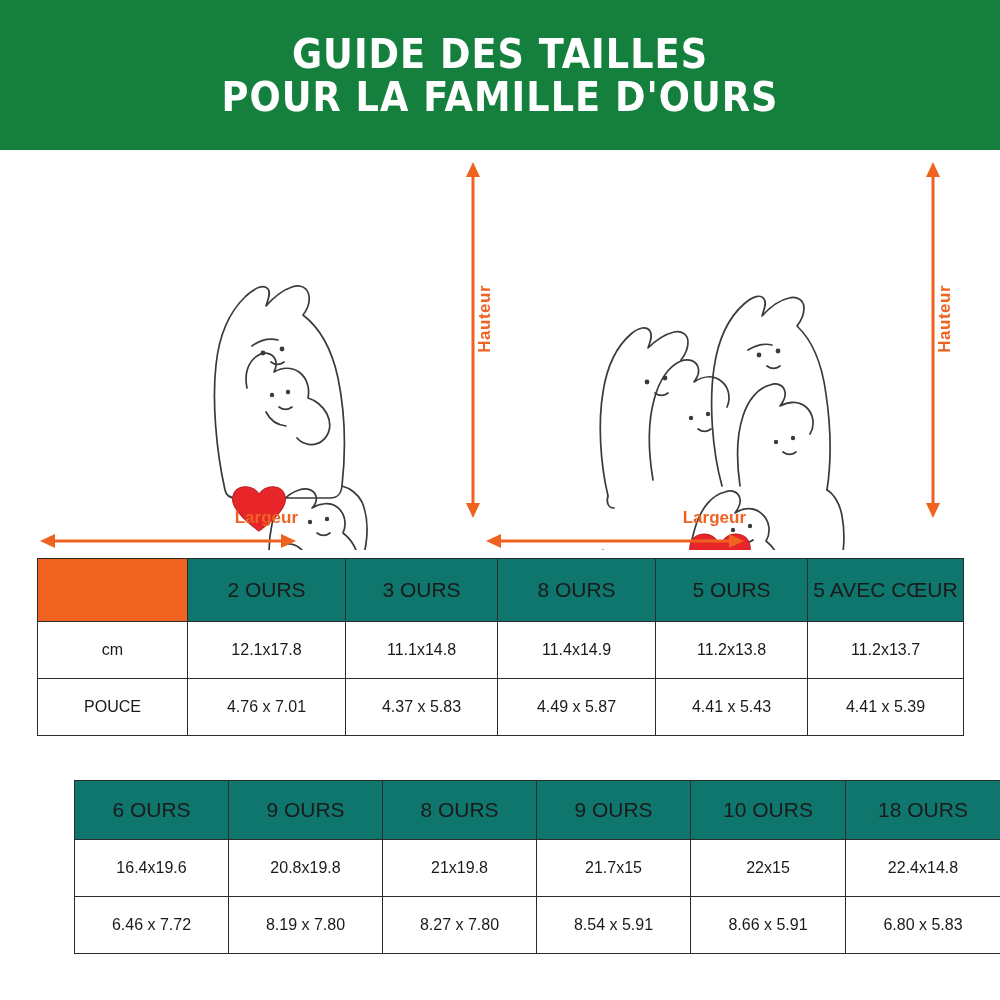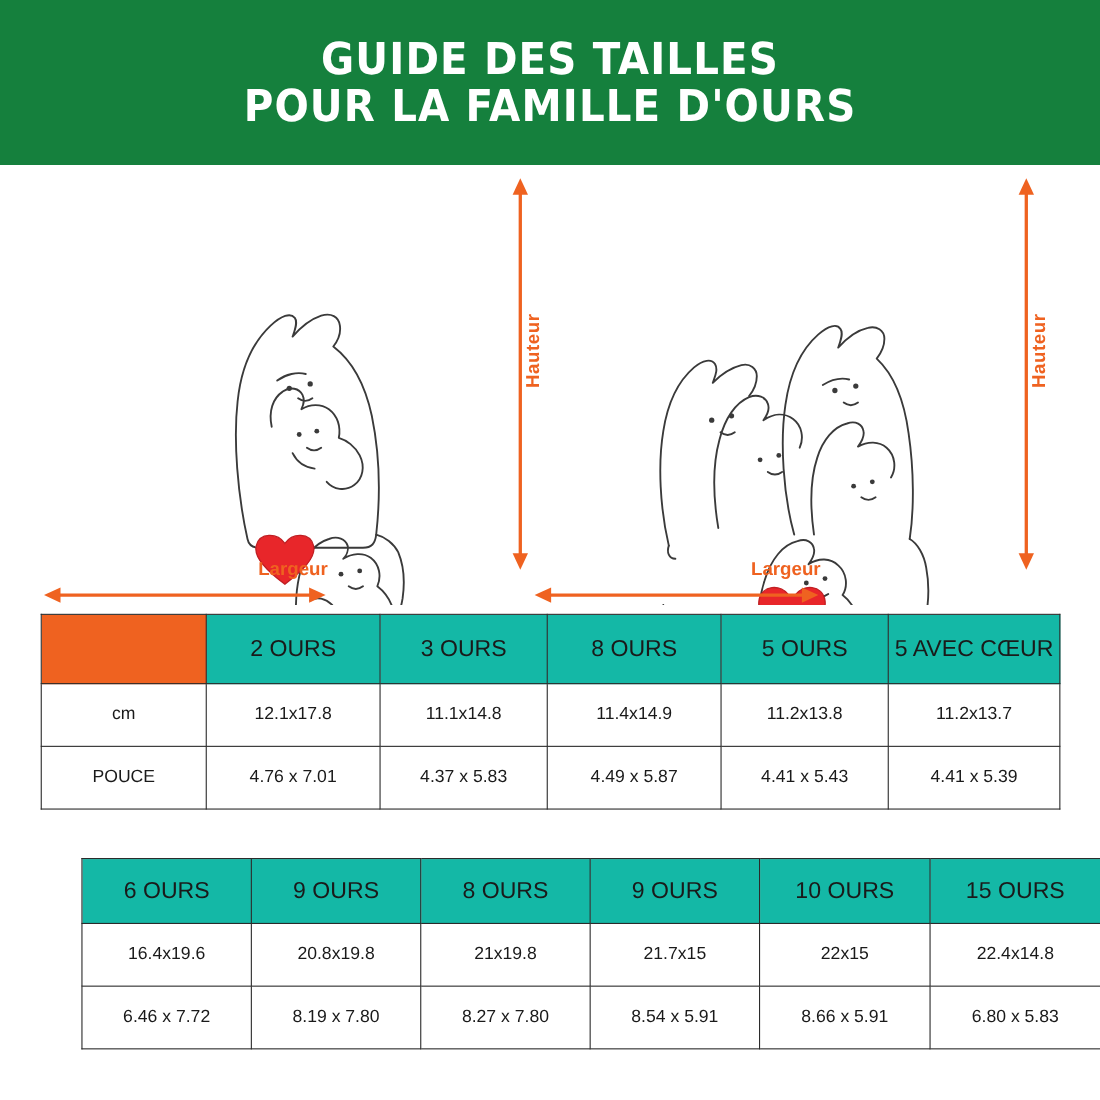--- a/index.html
+++ b/index.html
@@ -88,21 +88,21 @@
     font-weight: normal;
     font-family: "Liberation Sans", sans-serif;
     color: #1a1a1a;
     padding: 0;
   }
   .t1 .corner {
     background: #ef6220;
     border-color: #2b2b2b;
   }
   .hdr {
-    background: #14b8a6;
+    background: #0f766e;
     height: 62px;
     font-size: 21px;
   }
   .t1 .rowlab, .t1 .cell { height: 56px; }
   .t2 .hdr { height: 58px; }
   .t2 .cell { height: 56px; }
   .two-line { line-height: 1.15; }
 </style>
 </head>
 <body>
@@ -307,21 +307,21 @@
       <col style="width:155px">
       <col style="width:155px">
     </colgroup>
     <tbody>
         <tr>
       <td class="hdr">6 OURS</td>
       <td class="hdr">9 OURS</td>
       <td class="hdr">8 OURS</td>
       <td class="hdr">9 OURS</td>
       <td class="hdr">10 OURS</td>
-      <td class="hdr">15 OURS</td>
+      <td class="hdr">18 OURS</td>
     </tr>
     <tr>
       <td class="cell">16.4x19.6</td>
       <td class="cell">20.8x19.8</td>
       <td class="cell">21x19.8</td>
       <td class="cell">21.7x15</td>
       <td class="cell">22x15</td>
       <td class="cell">22.4x14.8</td>
     </tr>
     <tr>

